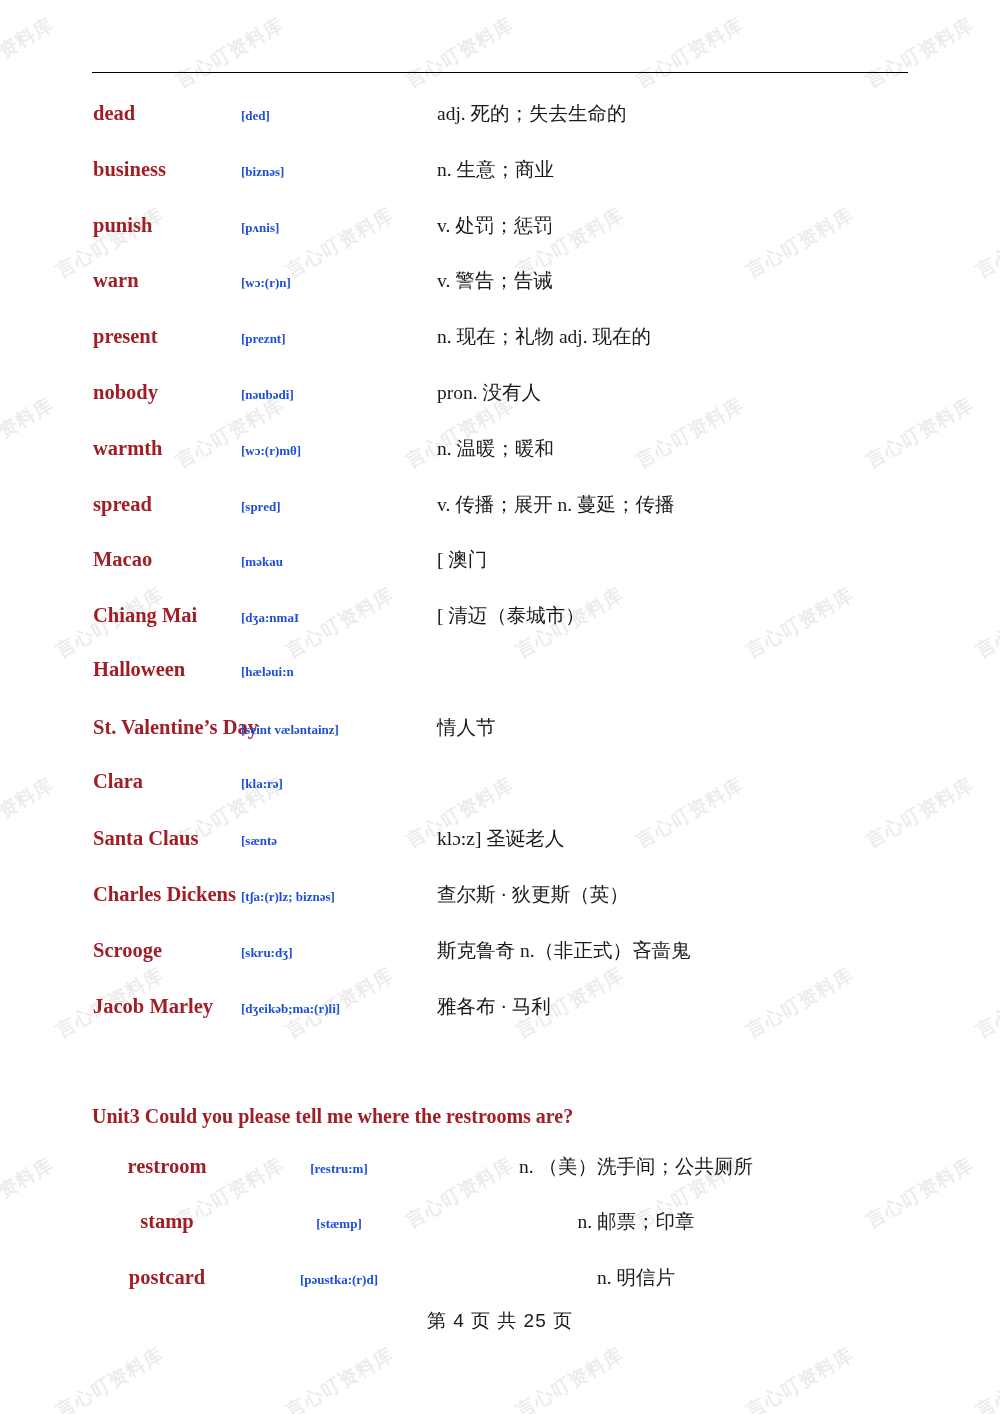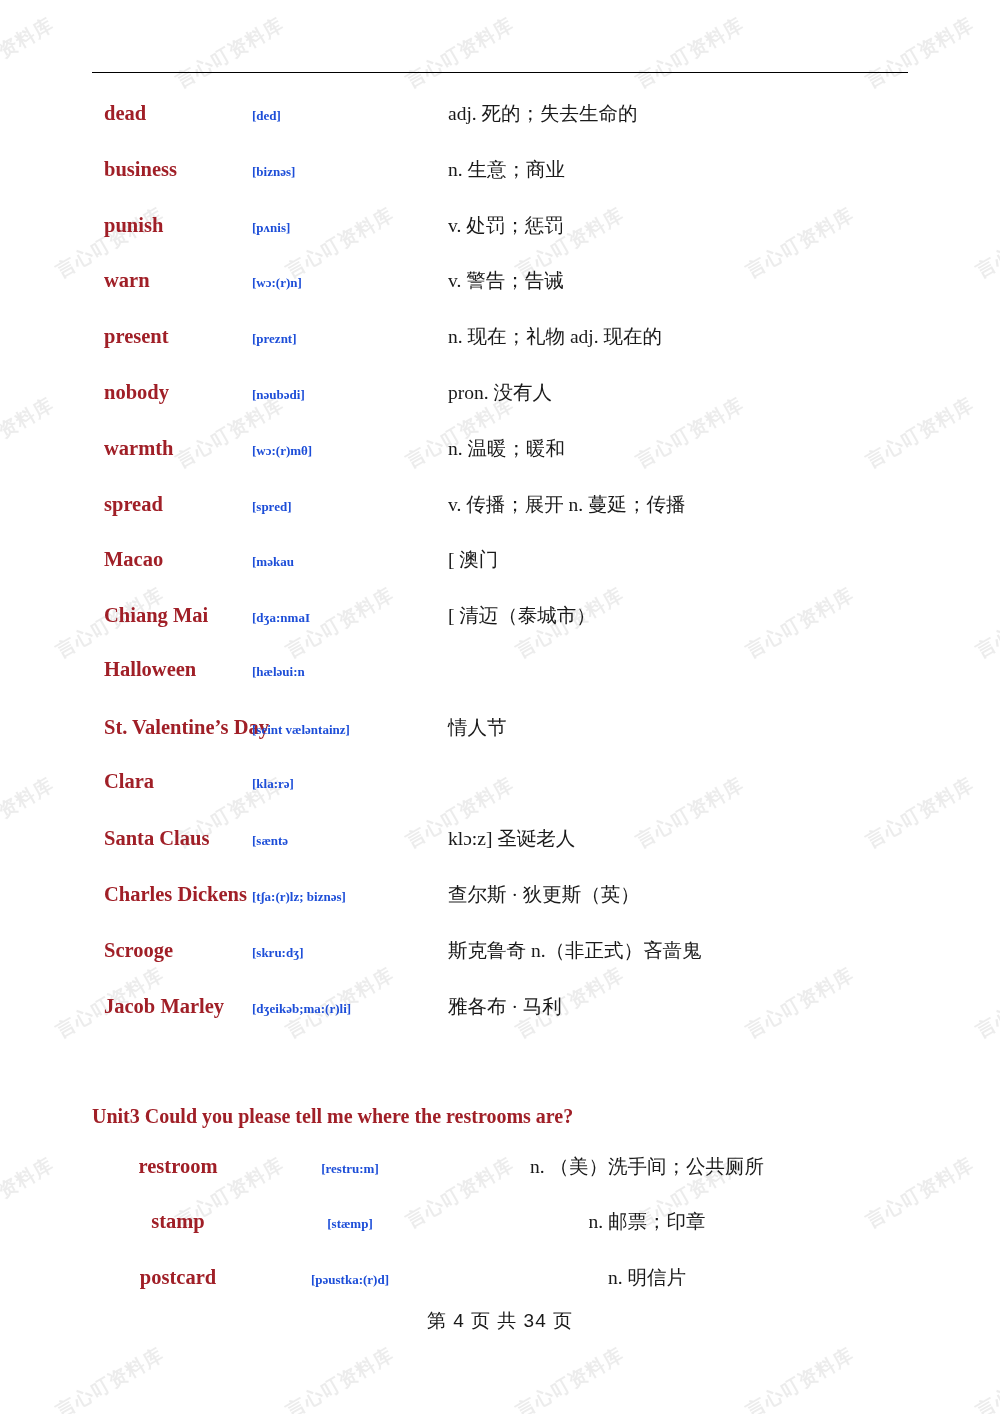--- a/index.html
+++ b/index.html
@@ -51,21 +51,21 @@
     position: absolute;
     left: 92px;
     top: 72px;
     width: 816px;
     height: 0;
     border-top: 1.6px solid #000000;
   }
 
   .entries {
     position: absolute;
-    left: 12px;
+    left: 1px;
     top: 100px;
     width: 834px;
   }
 
   .row {
     display: flex;
     align-items: baseline;
     height: 55.8px;
   }
   .row .word {
@@ -264,16 +264,16 @@
           <div class="phon">[stæmp]</div>
           <div class="mean">n. 邮票；印章</div>
         </div>
         <div class="row">
           <div class="word">postcard</div>
           <div class="phon">[pəustka:(r)d]</div>
           <div class="mean">n. 明信片</div>
         </div>
       </div>
 
-    <div class="footer">第 4 页 共 34 页</div>
+    <div class="footer">第 4 页 共 25 页</div>
 
   </div>
 </div>
 
 </body></html>

